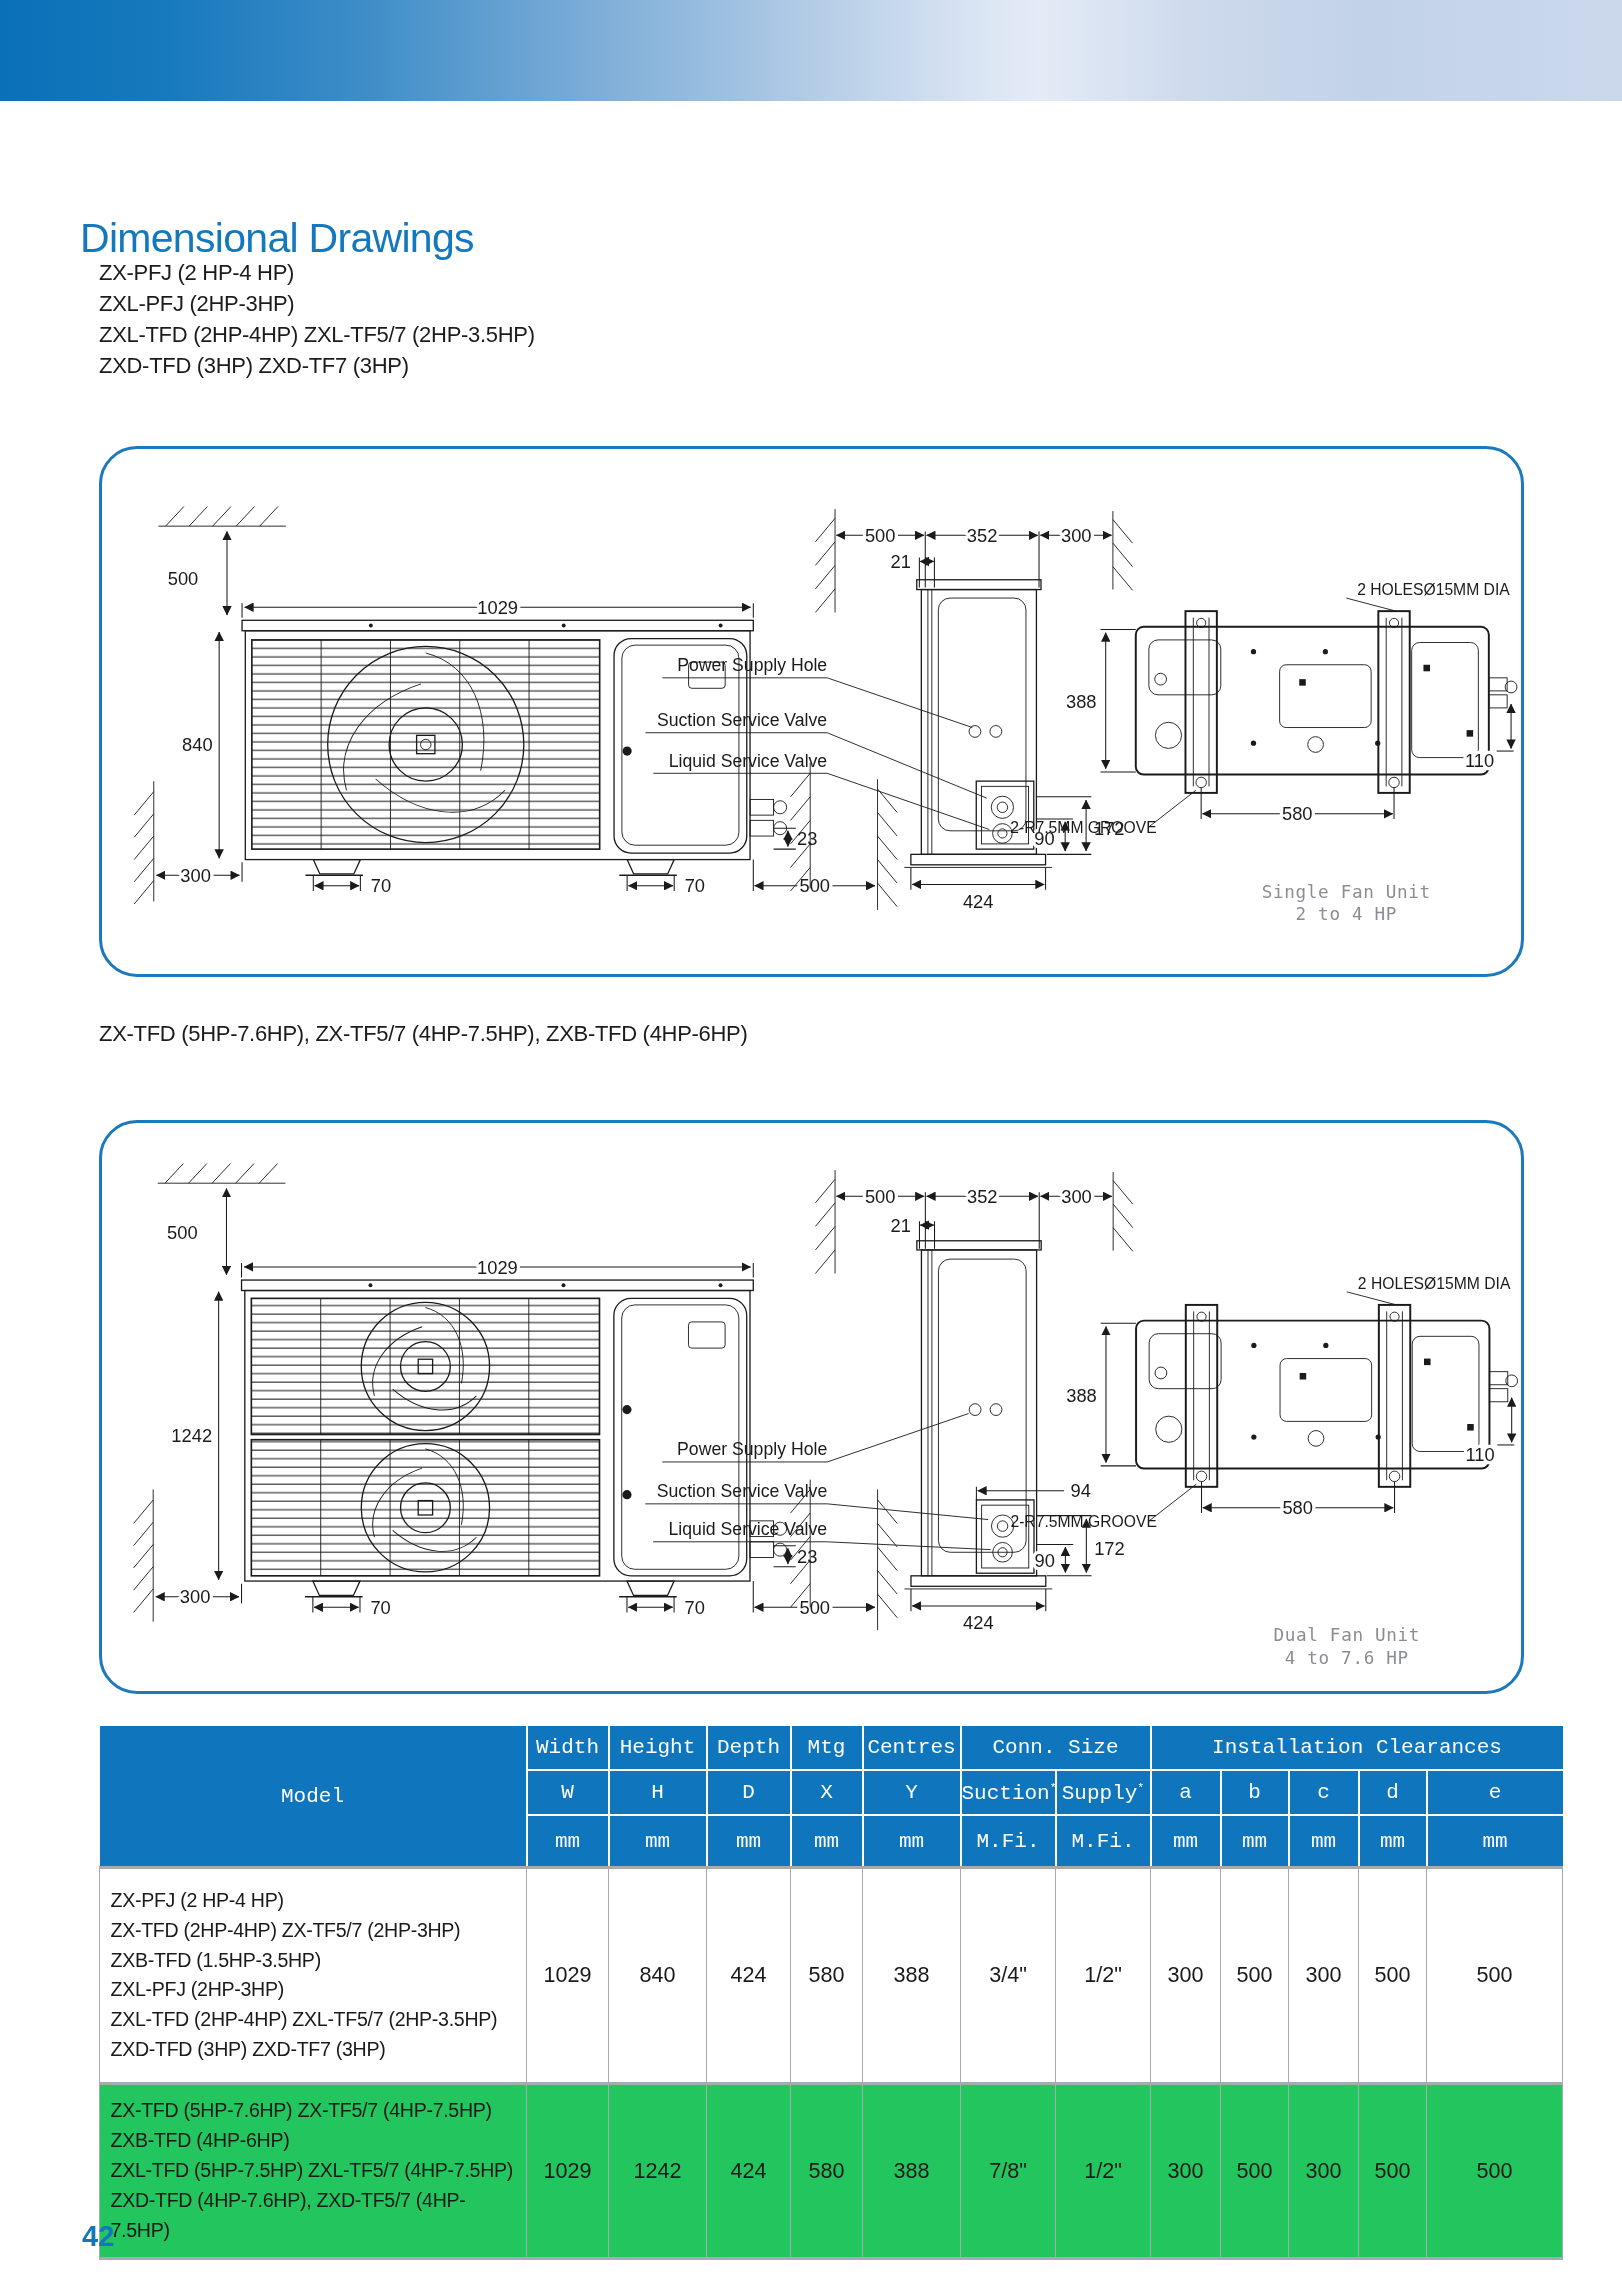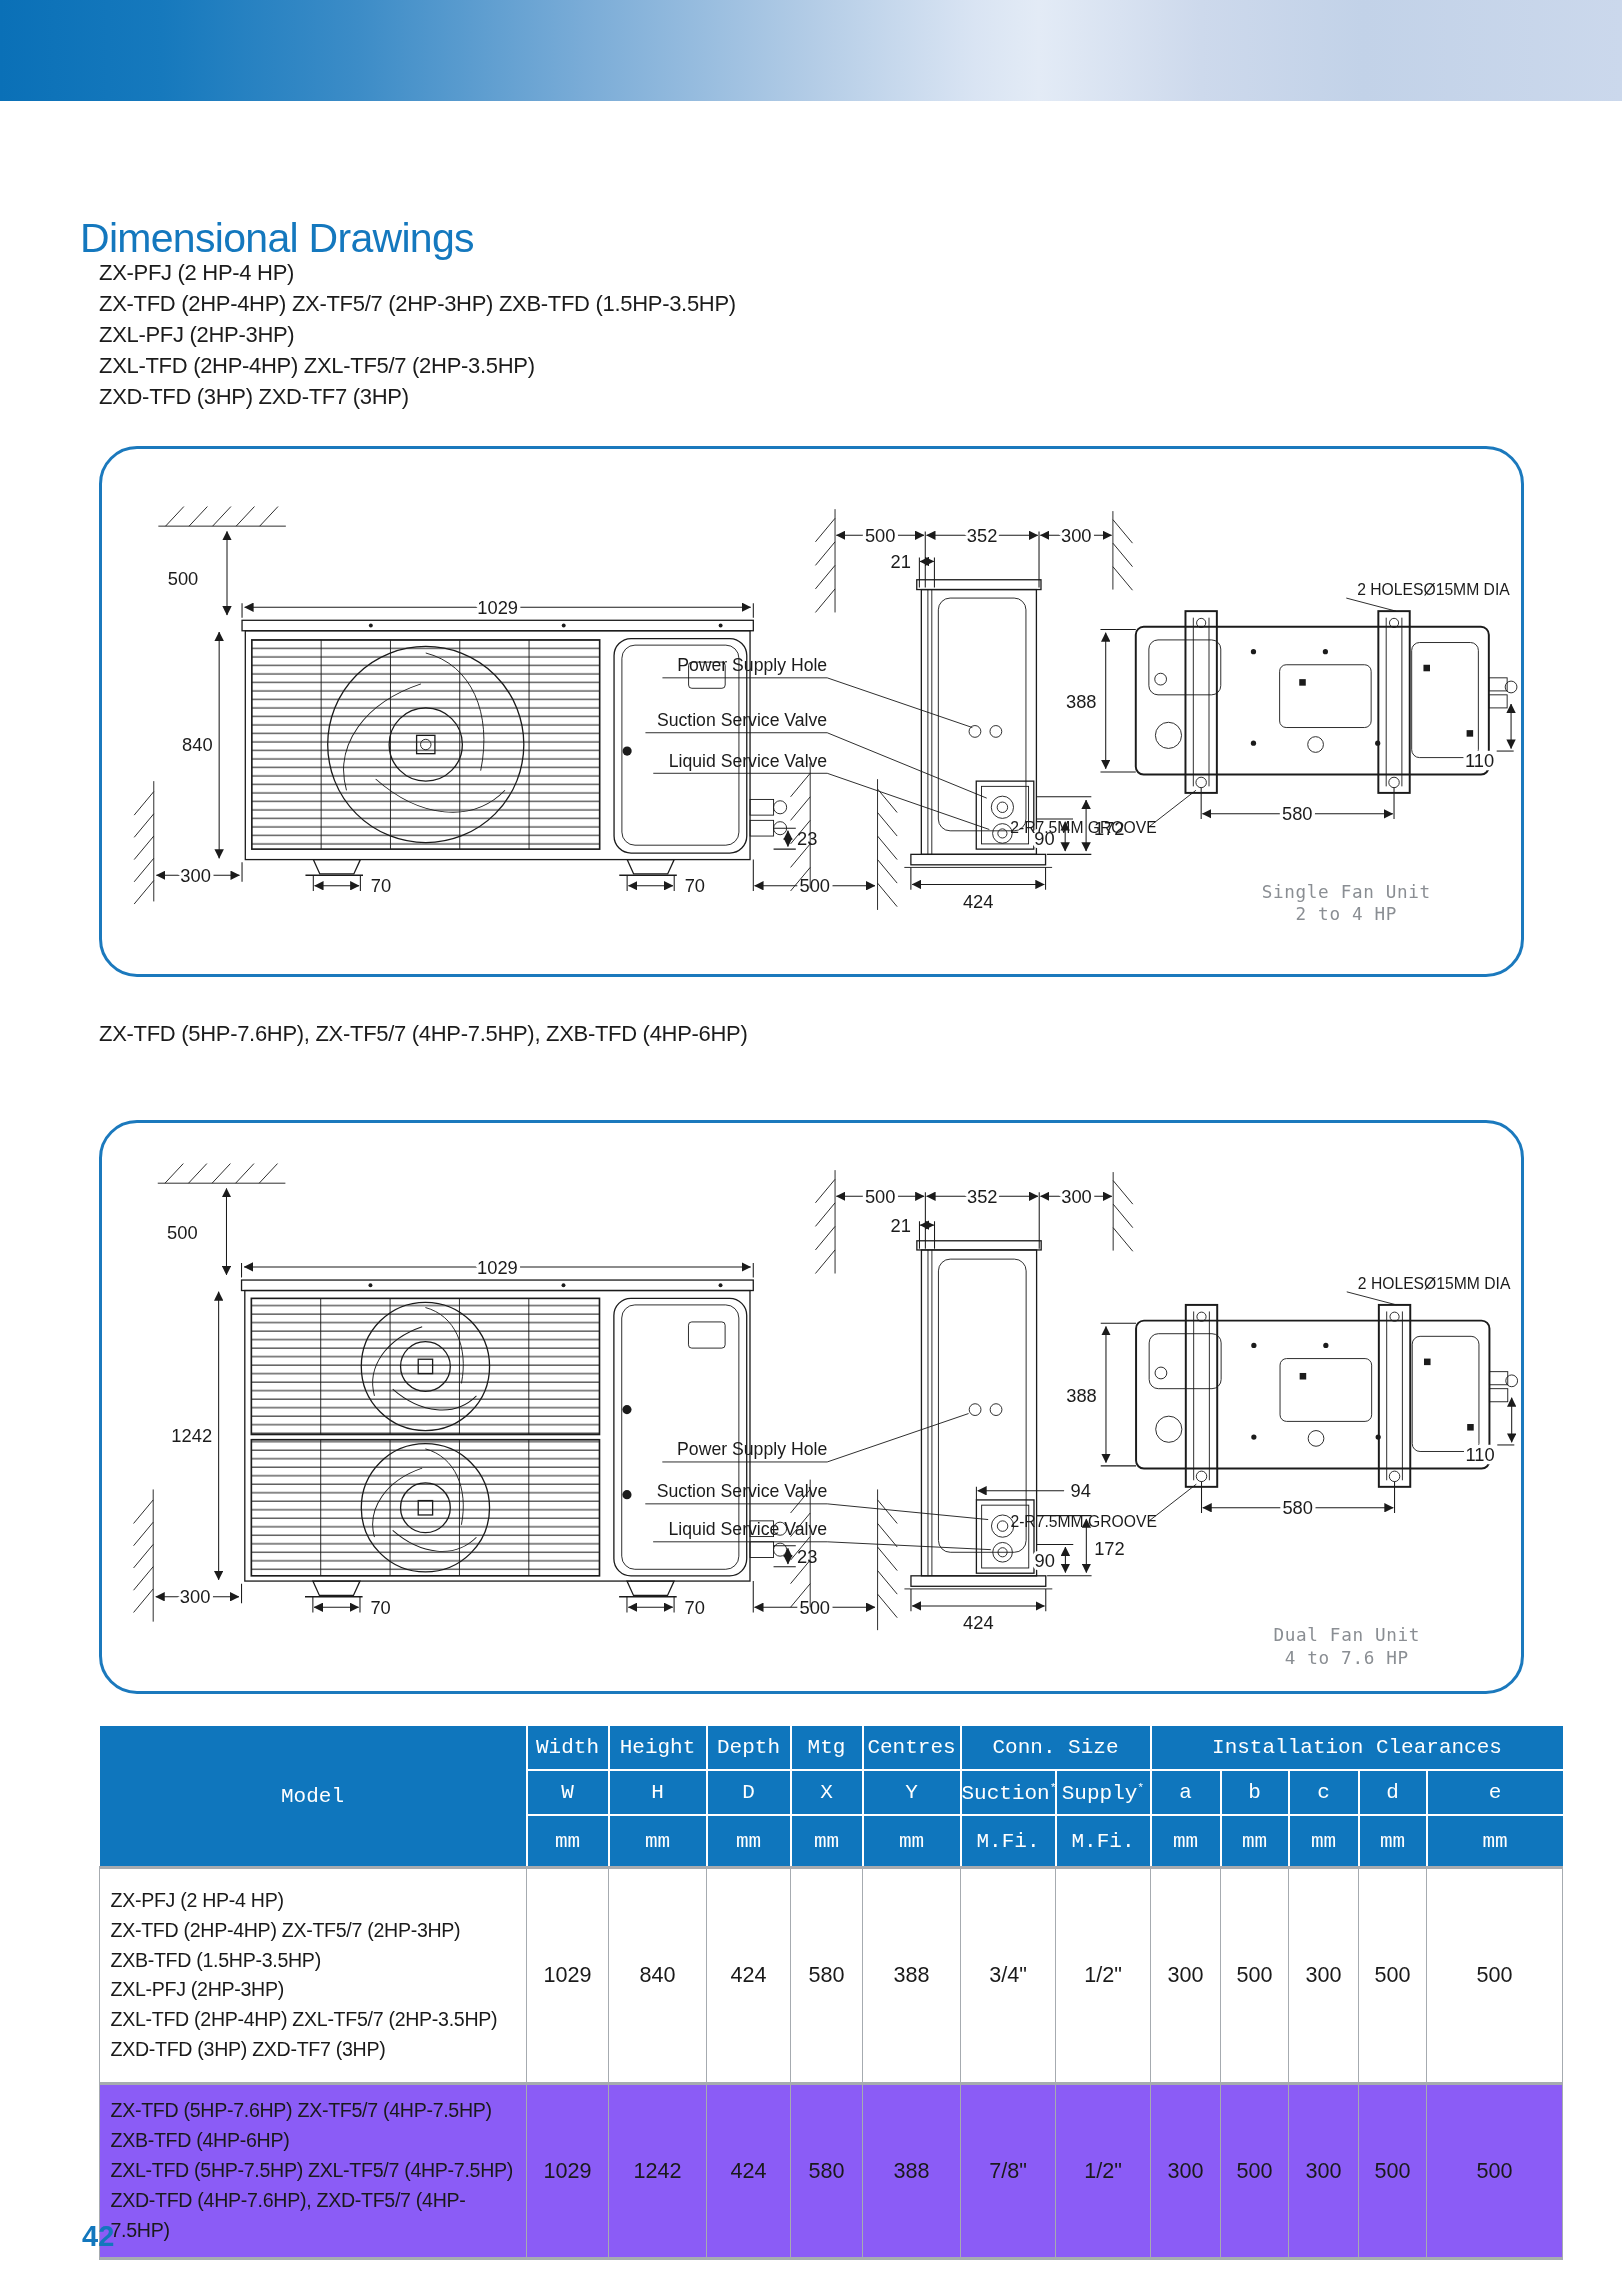--- a/index.html
+++ b/index.html
@@ -35,38 +35,37 @@
   #spec-table thead tr:nth-child(1) th{height:43px;border-top:0;}
   #spec-table thead tr:nth-child(2) th{height:43px;}
   #spec-table thead tr:nth-child(3) th{height:50px;}
   #spec-table thead th:first-child{border-left:0;}
   #spec-table thead th:last-child{border-right:0;}
   #spec-table sup{font-size:0.55em;vertical-align:super;}
   #spec-table tbody td{border-right:1.3px solid #a6abb0;border-top:3.9px solid #a6abb0;
         font-size:21.6px;text-align:center;background:#fff;}
   #spec-table tbody td:first-child{border-left:1.3px solid #a6abb0;}
   #spec-table tbody tr:last-child td{border-bottom:3.9px solid #a6abb0;}
-  #spec-table tbody tr.alt td{background:#8b5cf6;}
+  #spec-table tbody tr.alt td{background:#22c55e;}
   #spec-table td.model-cell{text-align:left;padding:11.8px 6.5px 11.8px 10.5px;font-size:19.6px;line-height:1.52;
         letter-spacing:-0.3px;}
   #spec-table tbody tr:nth-child(1) td{height:189px;}
   #spec-table tbody tr:nth-child(2) td{height:133px;}
   .mline{display:block;}
   #page-num{position:absolute;left:82px;top:2220px;font-size:29px;font-weight:bold;color:#1377bd;}
 </style>
 </head>
 <body>
 
 <div id="band"></div>
 
 <h1 id="page-title">Dimensional Drawings</h1>
 
 <div id="intro" class="textblock">
   <div class="mline">ZX-PFJ (2 HP-4 HP)</div>
-  <div class="mline">ZX-TFD (2HP-4HP) ZX-TF5/7 (2HP-3HP) ZXB-TFD (1.5HP-3.5HP)</div>
   <div class="mline">ZXL-PFJ (2HP-3HP)</div>
   <div class="mline">ZXL-TFD (2HP-4HP) ZXL-TF5/7 (2HP-3.5HP)</div>
   <div class="mline">ZXD-TFD (3HP) ZXD-TF7 (3HP)</div>
 </div>
 
 <div id="panel1" class="panel">
 <svg viewBox="0 0 2168 803">
   <defs>
     <marker id="ar1" viewBox="0 0 10 10" refX="9.5" refY="5" markerWidth="9" markerHeight="9" orient="auto-start-reverse">
       <path d="M0,0 L10,5 L0,10 z" fill="#1b1b1b"></path>

